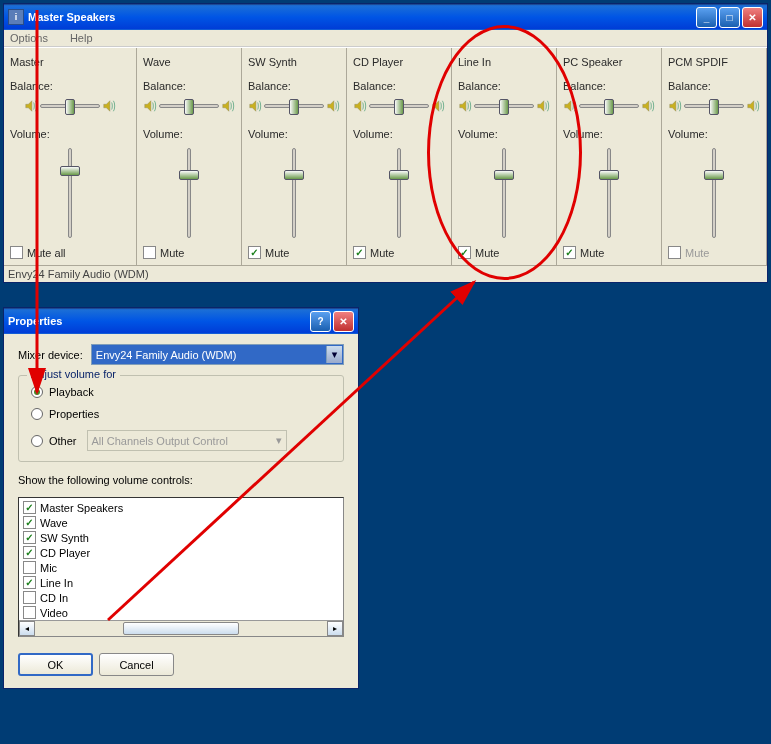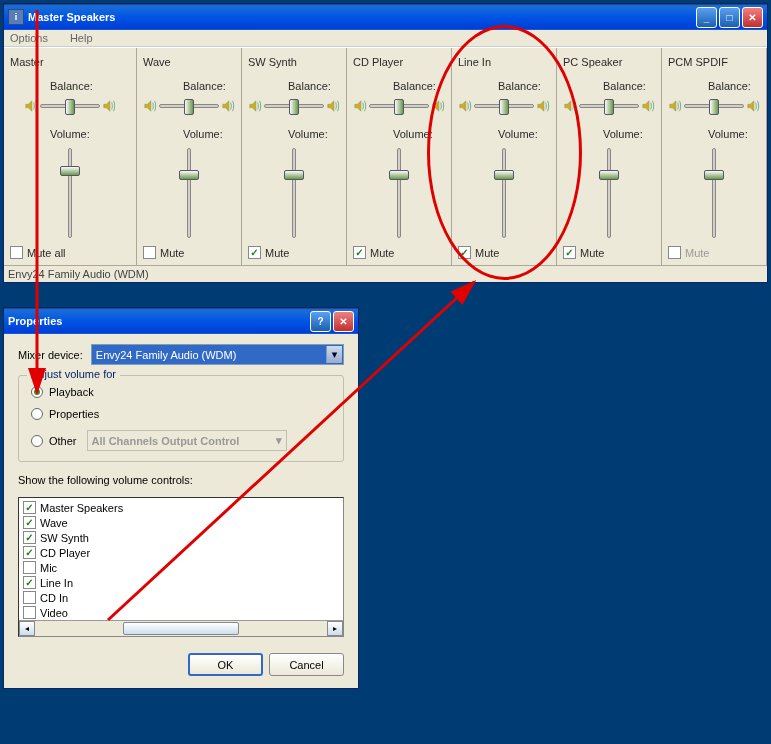--- a/index.html
+++ b/index.html
@@ -19,21 +19,21 @@
 
 
 .menubar { background: #ece9d8; padding: 2px 6px; display: flex; gap: 22px; color: #666; border-bottom: 1px solid #ccc;}
 .menubar span { cursor: pointer; }
 
 
 .mixer { display: flex; border-top: 1px solid #fff; }
 .channel { width: 108px; border-right: 1px solid #aca899; padding: 8px 6px 6px 6px; display: flex; flex-direction: column; }
 .channel:first-child { width: 138px; }
 .ch-title { color: #2a2a2a; margin-bottom: 12px; }
-.ch-label { color: #2a2a2a; margin-bottom: 2px; margin-left: 40px; }
+.ch-label { color: #2a2a2a; margin-bottom: 2px; }
 .balance { display: flex; align-items: center; justify-content: center; gap: 2px; margin-bottom: 10px; height: 24px;}
 .spk { width: 14px; height: 14px; }
 .bal-track { width: 60px; height: 4px; background: #d4d0c8; border: 1px solid #888; border-radius:2px; position: relative; }
 .bal-thumb { position: absolute; top: -6px; left: 50%; transform: translateX(-50%); width: 10px; height: 16px; background: linear-gradient(to right,#fafafa,#6a9a4a); border: 1px solid #556; border-radius:2px;}
 .volrow { display: flex; justify-content: center; margin: 6px 0 8px 0; flex:1;}
 .vslider { width: 24px; height: 90px; position: relative; }
 .vtrack { position: absolute; left: 50%; top: 0; bottom: 0; width: 4px; transform: translateX(-50%); background: #d4d0c8; border:1px solid #888; border-radius:2px;}
 .vthumb { position: absolute; left: 50%; transform: translateX(-50%); width: 20px; height: 10px; background: linear-gradient(to bottom,#fafafa,#6a9a4a); border:1px solid #556; border-radius:2px;}
 .mute-row { display: flex; align-items: center; gap: 4px; }
 .chk { width: 13px; height: 13px; border: 1px solid #888; background: #fff; display:flex; align-items:center; justify-content:center; font-size:10px; color:#1a7f1a; cursor:pointer; font-weight:bold;}
@@ -45,30 +45,30 @@
 
 .dlg-body { padding: 10px 14px; }
 .row { display: flex; align-items: center; gap: 8px; margin-bottom: 10px; }
 .combo { flex: 1; height: 21px; background: #3169c6; color: #fff; border: 1px solid #7f9db9; display: flex; align-items: center; padding: 0 4px; position: relative; }
 .combo .arrow { position: absolute; right: 1px; top: 1px; bottom: 1px; width: 16px; background: linear-gradient(to bottom,#cde,#9ac); border-left:1px solid #7f9db9; display:flex; align-items:center; justify-content:center; color:#003;}
 .group { border: 1px solid #c0c0b0; border-radius: 3px; padding: 10px 4px 8px 12px; margin-bottom: 12px; position: relative; }
 .group-title { position: absolute; top: -8px; left: 8px; background: #ece9d8; padding: 0 4px; color: #0a246a; }
 .radio-row { display: flex; align-items: center; gap: 6px; margin-bottom: 10px; cursor:pointer;}
 .radio { width: 12px; height: 12px; border-radius: 50%; border: 1px solid #666; background: #fff; display:flex; align-items:center; justify-content:center;}
 .radio.sel::after { content:''; width:6px; height:6px; border-radius:50%; background:#4a8a2a;}
-.dis-input { width: 200px; height: 21px; background: #ece9d8; border: 1px solid #c0c0b0; color: #999; display:flex; align-items:center; padding:0 4px; margin-left:4px;font-weight:bold;}
+.dis-input { width: 200px; height: 21px; background: #ece9d8; border: 1px solid #c0c0b0; color: #999; display:flex; align-items:center; padding:0 4px; margin-left:4px;}
 .listlabel { margin-bottom: 11px; display:block;}
 .listbox { border: 1px inset #888; background: #fff; height: 140px; overflow: hidden; position:relative;}
 .listinner { padding:2px;}
 .listitem { display: flex; align-items: center; gap: 4px; padding: 1px 2px; cursor:pointer;}
 .hscroll { position:absolute; bottom:0; left:0; right:0; height:16px; background:#ece9d8; border-top:1px solid #999; display:flex;}
 .hscroll .sbtn { width:16px; background:linear-gradient(to bottom,#fff,#cde); border:1px solid #888; display:flex;align-items:center;justify-content:center; font-size:8px;}
 .hscroll .strack { flex:1; background:#ece9d8; position:relative;}
 .hscroll .sthumb { position:absolute; left:30%; top:1px; bottom:1px; width:40%; background:linear-gradient(to bottom,#fff,#cde); border:1px solid #888; border-radius:2px;}
-.dlg-btns { display: flex; justify-content: flex-end; gap: 6px; padding: 6px 14px 12px 14px;}
+.dlg-btns { display: flex; gap: 6px; padding: 6px 14px 12px 14px;}
 .pushbtn { width: 75px; height: 23px; background: linear-gradient(to bottom,#fff,#ece9d8); border: 1px solid #888; border-radius:3px; cursor:pointer; display:flex;align-items:center;justify-content:center;}
 .pushbtn.def { border: 2px solid #3169c6;}
 .circle { position:absolute; border:3px solid #e00000; border-radius:50%; pointer-events:none;}
 svg.overlay { position:absolute; top:0; left:0; pointer-events:none;}
 </style>
 </head>
 <body>
 
 <div class="window" style="left:3px; top:3px; width:765px;">
   <div class="titlebar">

